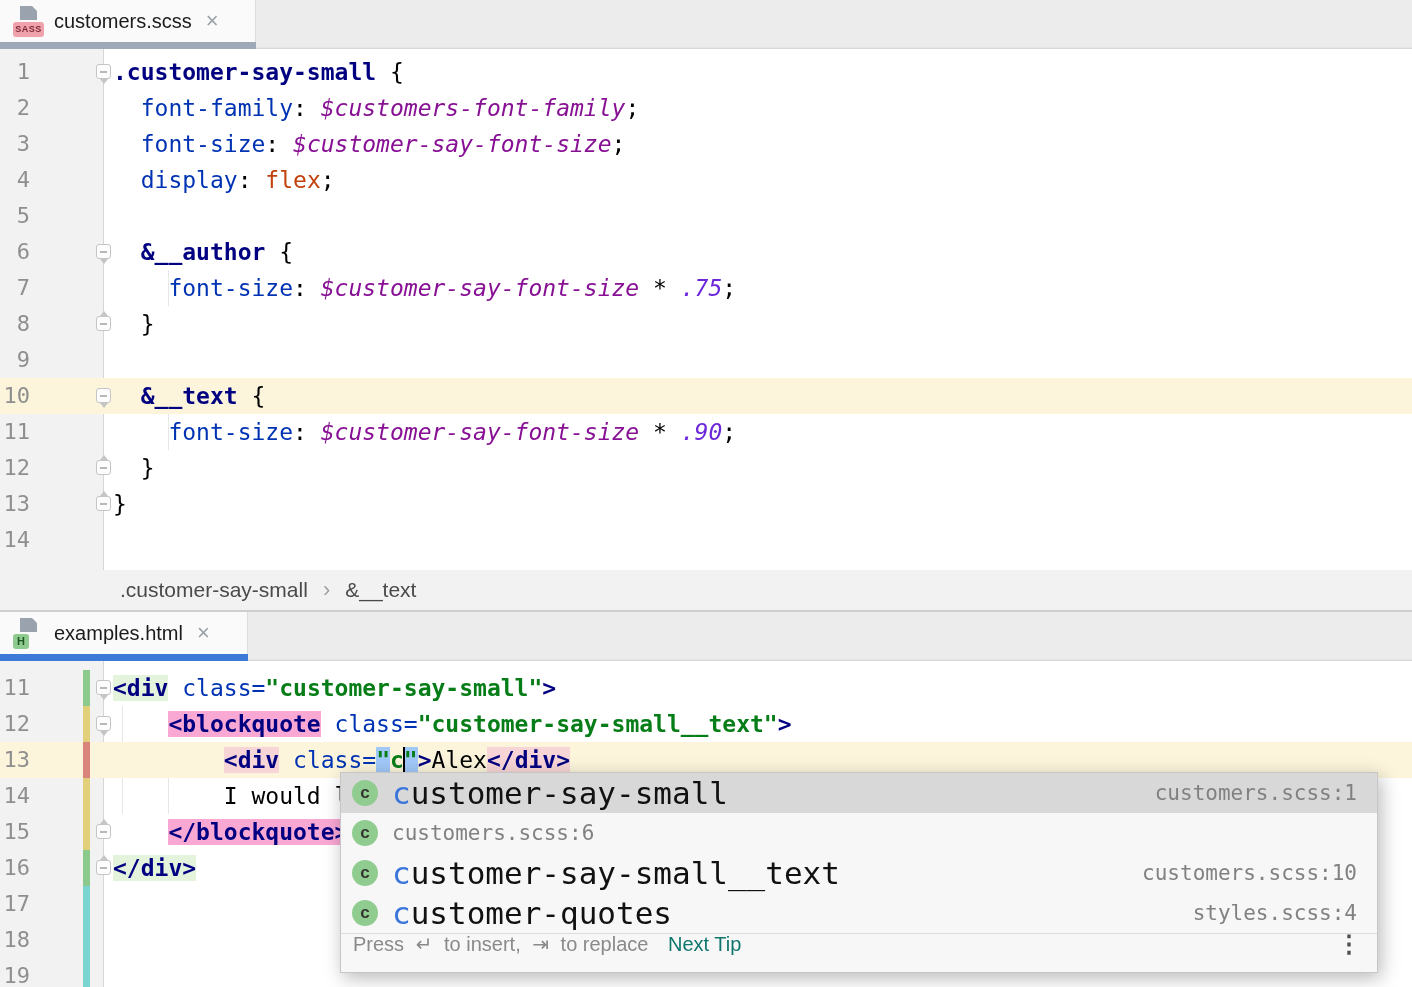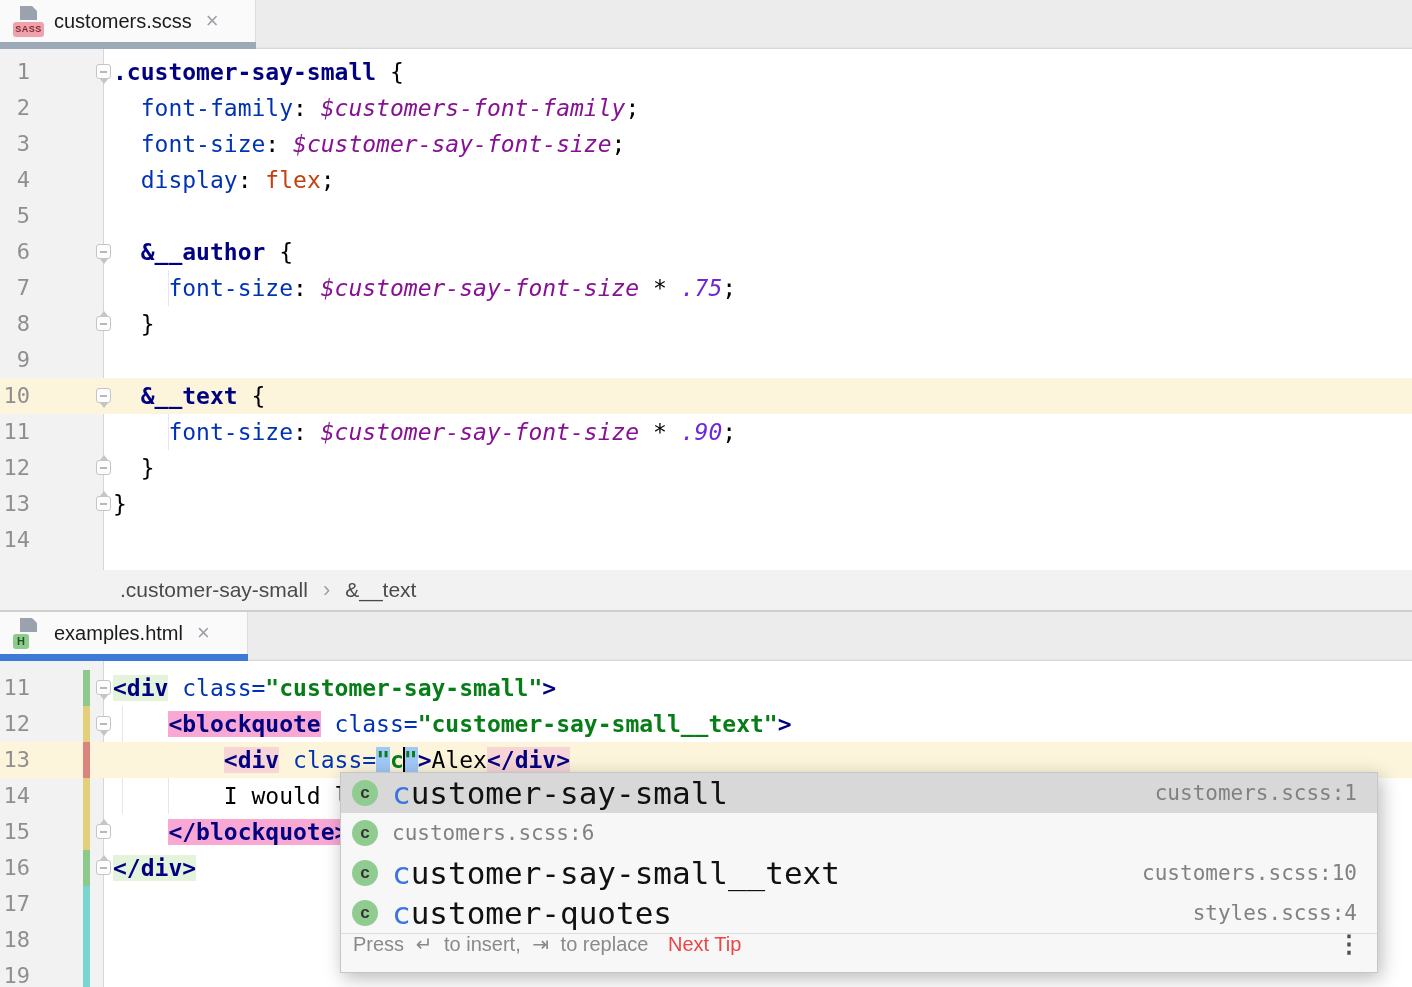--- a/index.html
+++ b/index.html
@@ -88,21 +88,21 @@
   .picon { width:26px; height:26px; border-radius:50%; background:#90CC90; color:#333;
     font-weight:bold; font-size:17px; display:flex; align-items:center; justify-content:center;
     margin-right:14px; flex:0 0 auto; font-family:"Liberation Sans", sans-serif; }
   .plabel { flex:1; font-family:"DejaVu Sans Mono", monospace; font-size:31px; color:#111; white-space:pre; }
   .plabel .pfx { color:#3B76DD; }
   .ploc { font-family:"DejaVu Sans Mono", monospace; font-size:21px; color:#818181; }
   .popup-footer { height:39px; border-top:1px solid #DCDCDC; display:flex; align-items:flex-end;
     padding:0 16px 16px 12px; font-size:20px; color:#8A8A8A; background:#F7F7F7; }
   .popup-footer .hintpart { margin-right:6px; white-space:pre; }
   .popup-footer .keyglyph { color:#8A8A8A; margin-right:6px; }
-  .nexttip { color:#ef4444; margin-left:8px; text-decoration:none; cursor:pointer; }
+  .nexttip { color:#0f766e; margin-left:8px; text-decoration:none; cursor:pointer; }
   .kebab { margin-left:auto; color:#4F4F4F; font-size:24px; font-weight:bold; line-height:1; }
 </style>
 </head>
 <body>
 
 <div class="page">
 
   <section>
     <div class="tabbar">
       <div class="tab">

